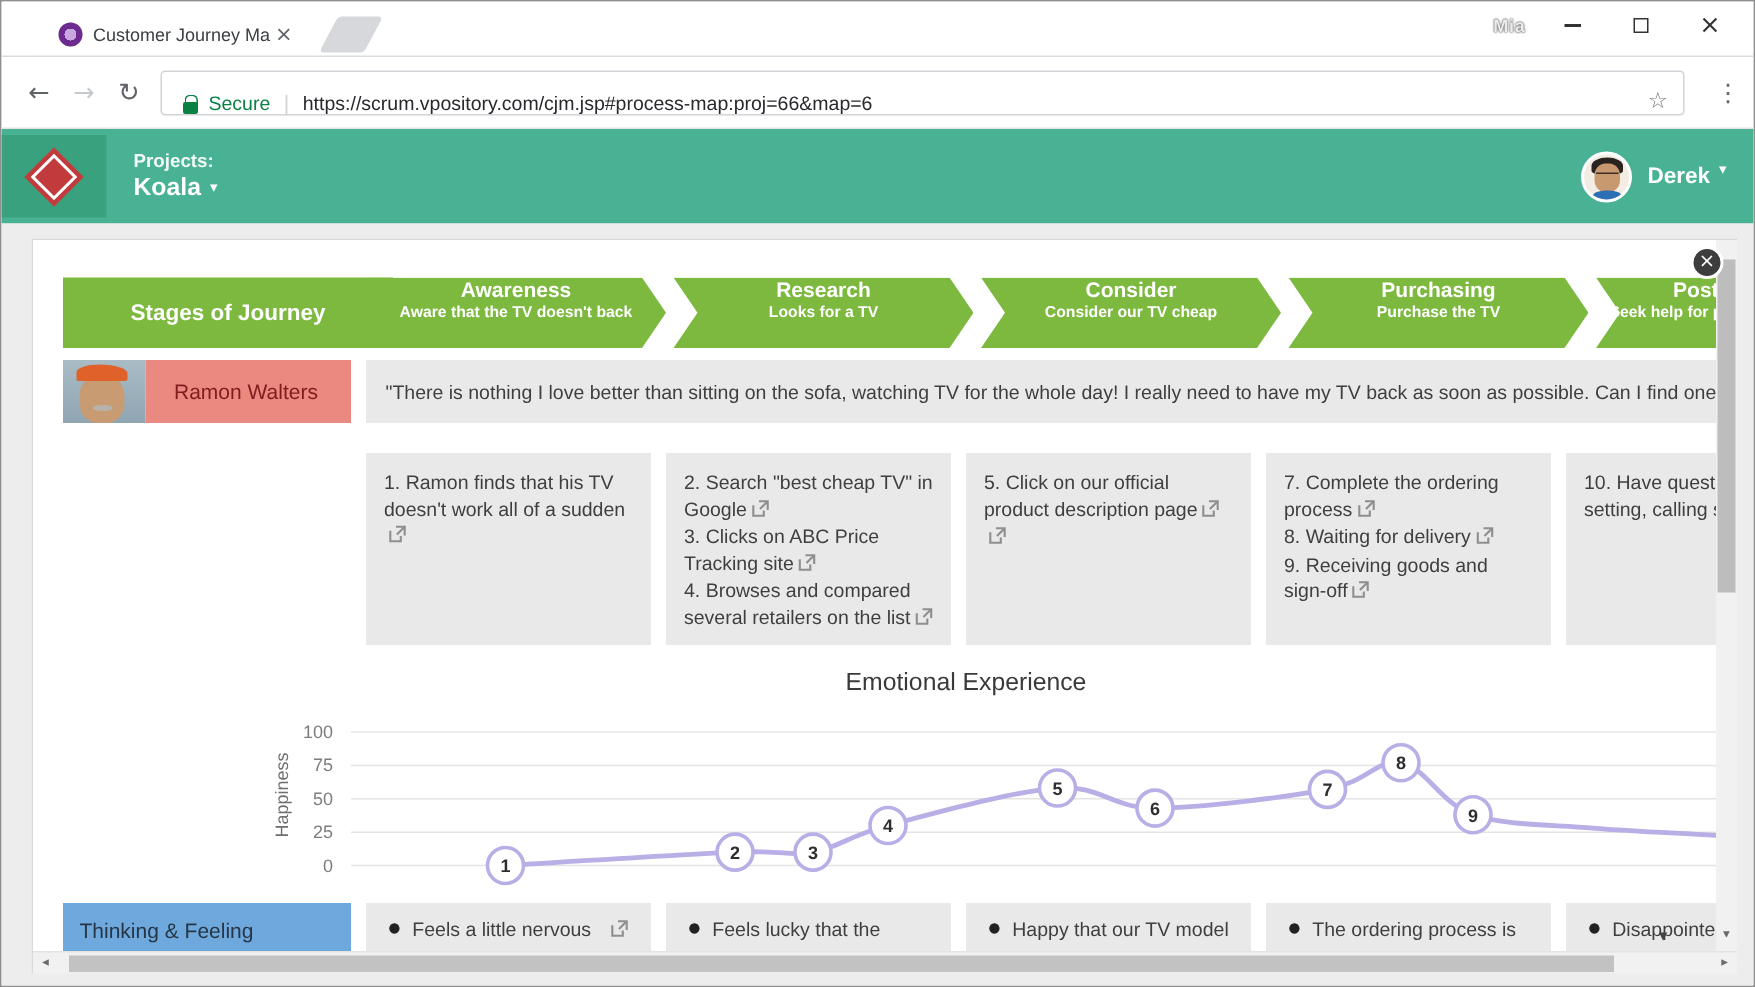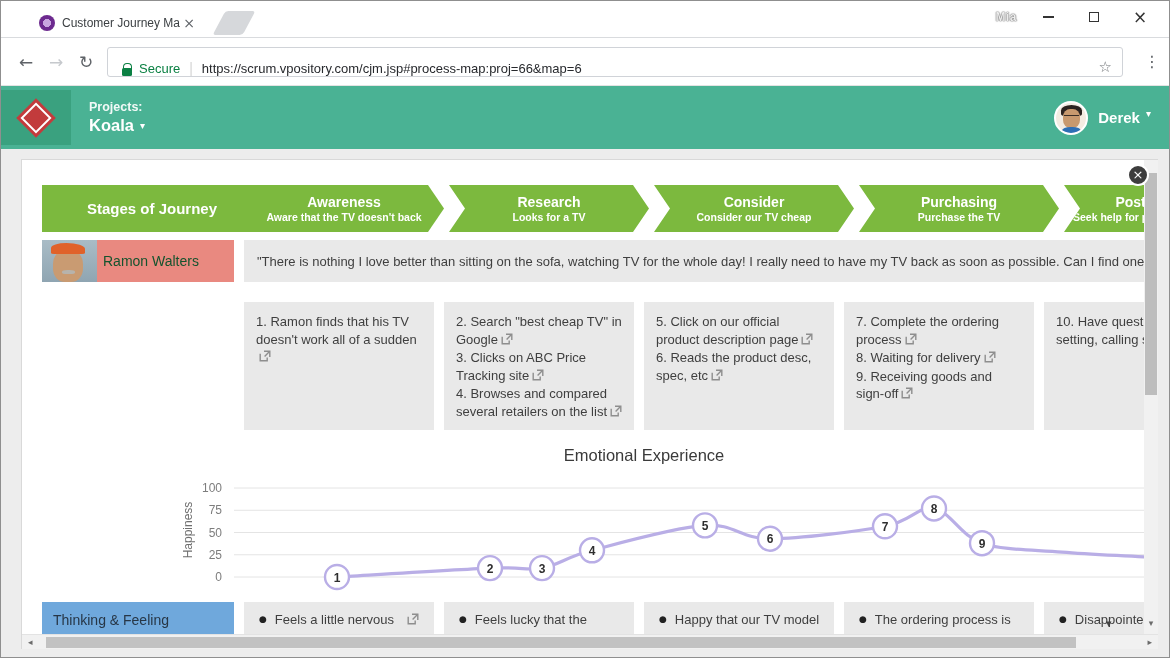--- a/index.html
+++ b/index.html
@@ -60,32 +60,32 @@
   .page{position:relative;height:516px;background:#ededed}
   .card{position:absolute;left:20px;top:10px;width:1137px;height:490px;background:#fff;border:1px solid #d9d9d9}
   .map{position:absolute;left:0;top:0;width:1122px;height:474px;overflow:hidden;background:#fff}
   .map-close{position:absolute;left:1105px;top:4px;width:22px;height:22px;border-radius:50%;background:#3d3d3d;border:2px solid #fff;
        color:#fff;font-family:"DejaVu Sans",sans-serif;font-size:13px;line-height:18px;text-align:center;z-index:6}
 
   
   .hdr-box{position:absolute;left:20px;top:25px;width:220px;height:47px;background:#7cb93e;color:#fff;
        display:flex;align-items:center;justify-content:center;font-size:15px;font-weight:bold}
   .stage{position:absolute;top:25px;width:200px;height:47px;background:#7cb93e;color:#fff;display:flex;flex-direction:column;
-       align-items:center;justify-content:center;text-align:center;padding:0 20px;
+       align-items:center;text-align:center;padding:0 20px;
        clip-path:polygon(0 0,calc(100% - 16px) 0,100% 50%,calc(100% - 16px) 100%,0 100%,16px 50%)}
   .stage.first{clip-path:polygon(0 0,calc(100% - 16px) 0,100% 50%,calc(100% - 16px) 100%,0 100%)}
   .stage-title{font-size:14px;font-weight:bold;white-space:nowrap}
   .stage-sub{font-size:10.5px;font-weight:bold;margin-top:1px;white-space:nowrap}
 
   .photo{position:absolute;left:20px;top:80px;width:55px;height:42px;background:linear-gradient(#a9bcc6,#8fa5b2);overflow:hidden}
   .photo .head{position:absolute;left:11px;top:9px;width:30px;height:33px;background:#c99b72;border-radius:46% 46% 40% 40%}
   .photo .cap{position:absolute;left:9px;top:3px;width:34px;height:11px;background:#e0622a;border-radius:50% 60% 10% 10%}
   .photo .stache{position:absolute;left:20px;top:30px;width:13px;height:4px;background:#b7b3ac;border-radius:40%}
-  .persona-name{position:absolute;left:75px;top:80px;width:137px;height:42px;background:#e98980;color:#14532d;
-       display:flex;align-items:center;padding-left:6px;font-size:14px}
+  .persona-name{position:absolute;left:75px;top:80px;width:137px;height:42px;background:#e98980;color:#7f1d1d;
+       display:flex;align-items:center;padding-left:19px;font-size:14px}
   .quote{position:absolute;left:222px;top:80px;width:1000px;height:42px;background:#e9e9e9;color:#3f3f3f;
        display:flex;align-items:center;padding-left:13px;font-size:13px;white-space:nowrap;overflow:hidden}
 
   .blue-box{position:absolute;left:20px;width:192px;background:#6fa8dc;color:#273646;font-size:14px;padding:10px 0 0 11px}
   .acts-label{top:142px;height:128px}
   .think-label{top:442px;height:80px}
   .act-card{position:absolute;top:142px;width:190px;height:128px;background:#e9e9e9;padding:11px 12px;font-size:13px;color:#3f3f3f;line-height:17.5px;overflow:hidden}
   .act-item .ext{display:inline-block;vertical-align:-1px;margin-left:3px}
   .think-card{position:absolute;top:442px;width:190px;height:80px;background:#e9e9e9;padding:10px 0 0 15px;font-size:13px;color:#3f3f3f;
        display:flex;align-items:flex-start;gap:8px;white-space:nowrap;overflow:hidden}
@@ -231,21 +231,21 @@
                   <path d="M5 1.2 H10.8 V7" fill="none" stroke="#8e8e8e" stroke-width="1.4"></path>
                   <path d="M10.5 1.5 L5.6 6.4" stroke="#8e8e8e" stroke-width="1.4"></path>
                 </svg></span></div>
         </div>
         <div class="act-card" style="left:622px">
           <div class="act-item"><span>5. Click on our official product description page</span><span class="ext"><svg width="12" height="12" viewBox="0 0 12 12">
                   <path d="M1.2 3.8 V10.8 H8.2 V7.4" fill="none" stroke="#8e8e8e" stroke-width="1.4"></path>
                   <path d="M5 1.2 H10.8 V7" fill="none" stroke="#8e8e8e" stroke-width="1.4"></path>
                   <path d="M10.5 1.5 L5.6 6.4" stroke="#8e8e8e" stroke-width="1.4"></path>
                 </svg></span></div>
-          <div class="act-item"><span>6. Reads the product desc, spec, etc</span><span class="ext"><svg width="12" height="12" viewBox="0 0 12 12">
+          <div class="act-item"><span class="ext"><svg width="12" height="12" viewBox="0 0 12 12">
                   <path d="M1.2 3.8 V10.8 H8.2 V7.4" fill="none" stroke="#8e8e8e" stroke-width="1.4"></path>
                   <path d="M5 1.2 H10.8 V7" fill="none" stroke="#8e8e8e" stroke-width="1.4"></path>
                   <path d="M10.5 1.5 L5.6 6.4" stroke="#8e8e8e" stroke-width="1.4"></path>
                 </svg></span></div>
         </div>
         <div class="act-card" style="left:822px">
           <div class="act-item"><span>7. Complete the ordering process</span><span class="ext"><svg width="12" height="12" viewBox="0 0 12 12">
                   <path d="M1.2 3.8 V10.8 H8.2 V7.4" fill="none" stroke="#8e8e8e" stroke-width="1.4"></path>
                   <path d="M5 1.2 H10.8 V7" fill="none" stroke="#8e8e8e" stroke-width="1.4"></path>
                   <path d="M10.5 1.5 L5.6 6.4" stroke="#8e8e8e" stroke-width="1.4"></path>

